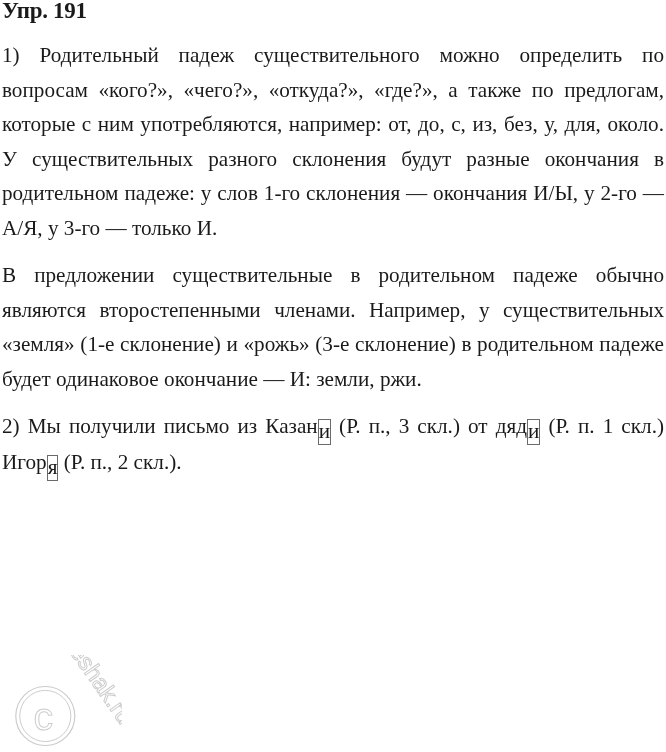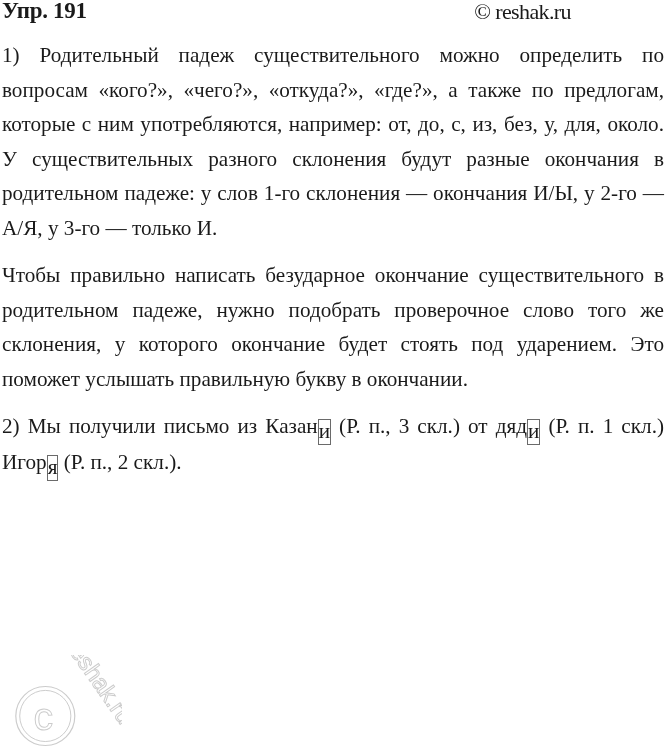--- a/index.html
+++ b/index.html
@@ -67,26 +67,25 @@
     height: 118px;
     pointer-events: none;
     opacity: 0.5;
   }
 </style>
 </head>
 <body>
 
 <div class="header">
   <div class="title">Упр. 191</div>
-  <div class="copyright">© reshak.ru</div>
 </div>
 
 <div class="content">
   <p class="para">1) Родительный падеж существительного можно определить по вопросам «кого?», «чего?», «откуда?», «где?», а также по предлогам, которые с ним употребляются, например: от, до, с, из, без, у, для, около. У существительных разного склонения будут разные окончания в родительном падеже: у слов 1-го склонения — окончания И/Ы, у 2-го — А/Я, у 3-го — только И.</p>
-  <p class="para">Чтобы правильно написать безударное окончание существительного в родительном падеже, нужно подобрать проверочное слово того же склонения, у которого окончание будет стоять под ударением. Это поможет услышать правильную букву в окончании.</p>
+  <p class="para">В предложении существительные в родительном падеже обычно являются второстепенными членами. Например, у существительных «земля» (1-е склонение) и «рожь» (3-е склонение) в родительном падеже будет одинаковое окончание — И: земли, ржи.</p>
   <p class="para"><span>2) Мы получили письмо из </span><span>Казан</span><span class="ending">и</span><span> (Р. п., 3 скл.) от </span><span>дяд</span><span class="ending">и</span><span> (Р. п. 1 скл.) </span><span>Игор</span><span class="ending">я</span><span> (Р. п., 2 скл.).</span></p>
 </div>
 
 <svg class="watermark" viewBox="0 0 120 120">
   <circle cx="42" cy="62" r="30" fill="none" stroke="#999" stroke-width="1.2"></circle>
   <circle cx="42" cy="62" r="26" fill="none" stroke="#999" stroke-width="1"></circle>
   <text x="30" y="76" font-family="Liberation Sans, sans-serif" font-size="40" fill="none" stroke="#999" stroke-width="1">c</text>
   <text x="20" y="10" font-family="Liberation Sans, sans-serif" font-size="24" fill="none" stroke="#999" stroke-width="1" transform="rotate(55 60 40)">reshak.ru</text>
 </svg>
 

